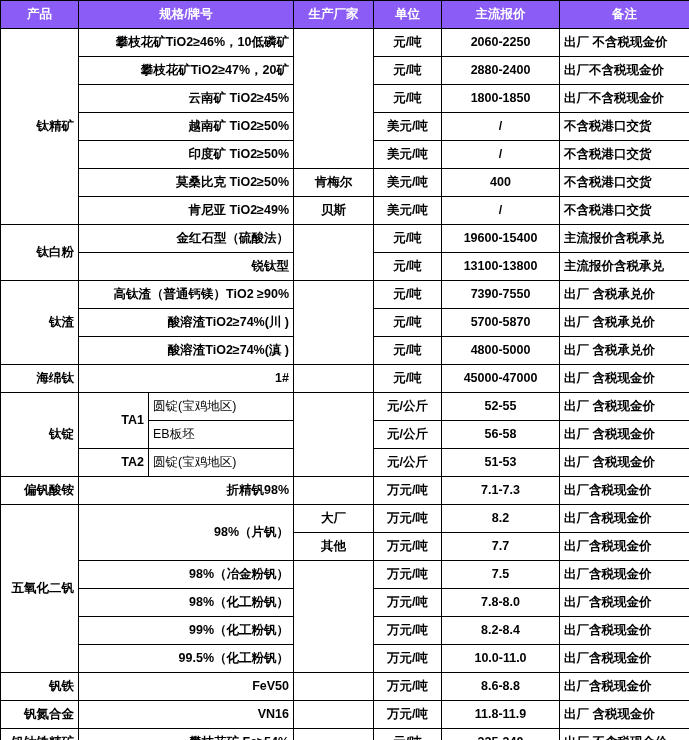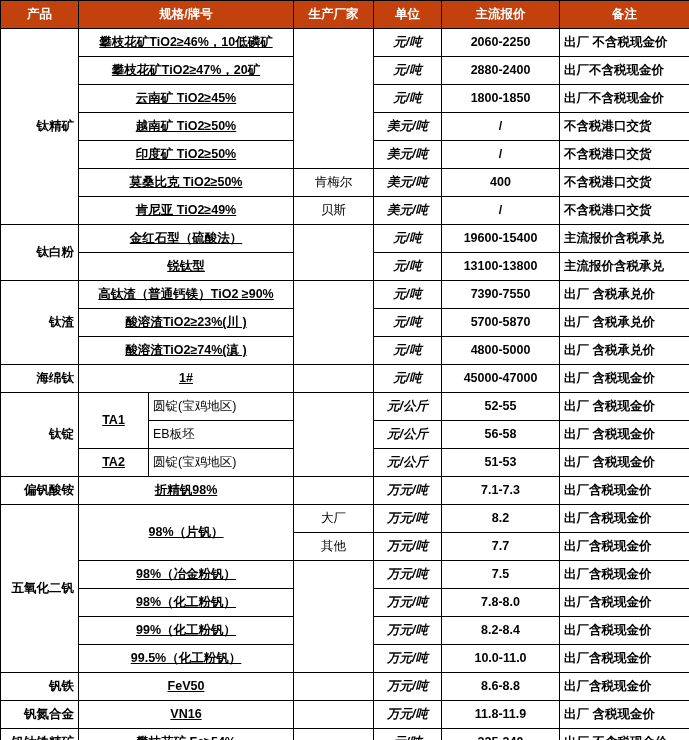--- a/index.html
+++ b/index.html
@@ -24,55 +24,53 @@
     border: 1px solid #000000;
     padding: 0 4px;
     font-size: 12.5px;
     line-height: 1.15;
     height: 28px;
     box-sizing: border-box;
     overflow: hidden;
     white-space: nowrap;
   }
   thead th {
-    background: #c2410c;
+    background: #8b5cf6;
     color: #ffffff;
     font-weight: bold;
     text-align: center;
     font-size: 13.5px;
     height: 32px;
   }
   td.c-product {
     text-align: right;
     font-weight: bold;
     font-size: 13.5px;
   }
   td.c-spec {
-    text-align: center;
+    text-align: right;
     font-weight: bold;
     font-size: 12.5px;
     padding-left: 6px;
-    text-decoration: underline;
   }
   td.c-spec-sub {
     text-align: left;
     font-weight: normal;
     font-size: 12.5px;
     padding-left: 6px;
   }
   td.c-maker {
     text-align: center;
-    font-weight: normal;
+    font-weight: bold;
     font-size: 12.5px;
   }
   td.c-unit {
     text-align: center;
     font-weight: bold;
     font-size: 12.5px;
-    font-style: italic;
   }
   td.c-price {
     text-align: center;
     font-weight: bold;
     font-size: 12.5px;
   }
   td.c-note {
     text-align: left;
     font-weight: bold;
     font-size: 12.5px;
@@ -171,21 +169,21 @@
       </tr>
       <tr>
         <td class="c-product" rowspan="3">钛渣</td>
         <td class="c-spec" colspan="2">高钛渣（普通钙镁）TiO2 ≥90%</td>
         <td class="c-maker" rowspan="3"></td>
         <td class="c-unit">元/吨</td>
         <td class="c-price">7390-7550</td>
         <td class="c-note">出厂 含税承兑价</td>
       </tr>
       <tr>
-        <td class="c-spec" colspan="2">酸溶渣TiO2≥23%(川 )</td>
+        <td class="c-spec" colspan="2">酸溶渣TiO2≥74%(川 )</td>
         <td class="c-unit">元/吨</td>
         <td class="c-price">5700-5870</td>
         <td class="c-note">出厂 含税承兑价</td>
       </tr>
       <tr>
         <td class="c-spec" colspan="2">酸溶渣TiO2≥74%(滇 )</td>
         <td class="c-unit">元/吨</td>
         <td class="c-price">4800-5000</td>
         <td class="c-note">出厂 含税承兑价</td>
       </tr>

